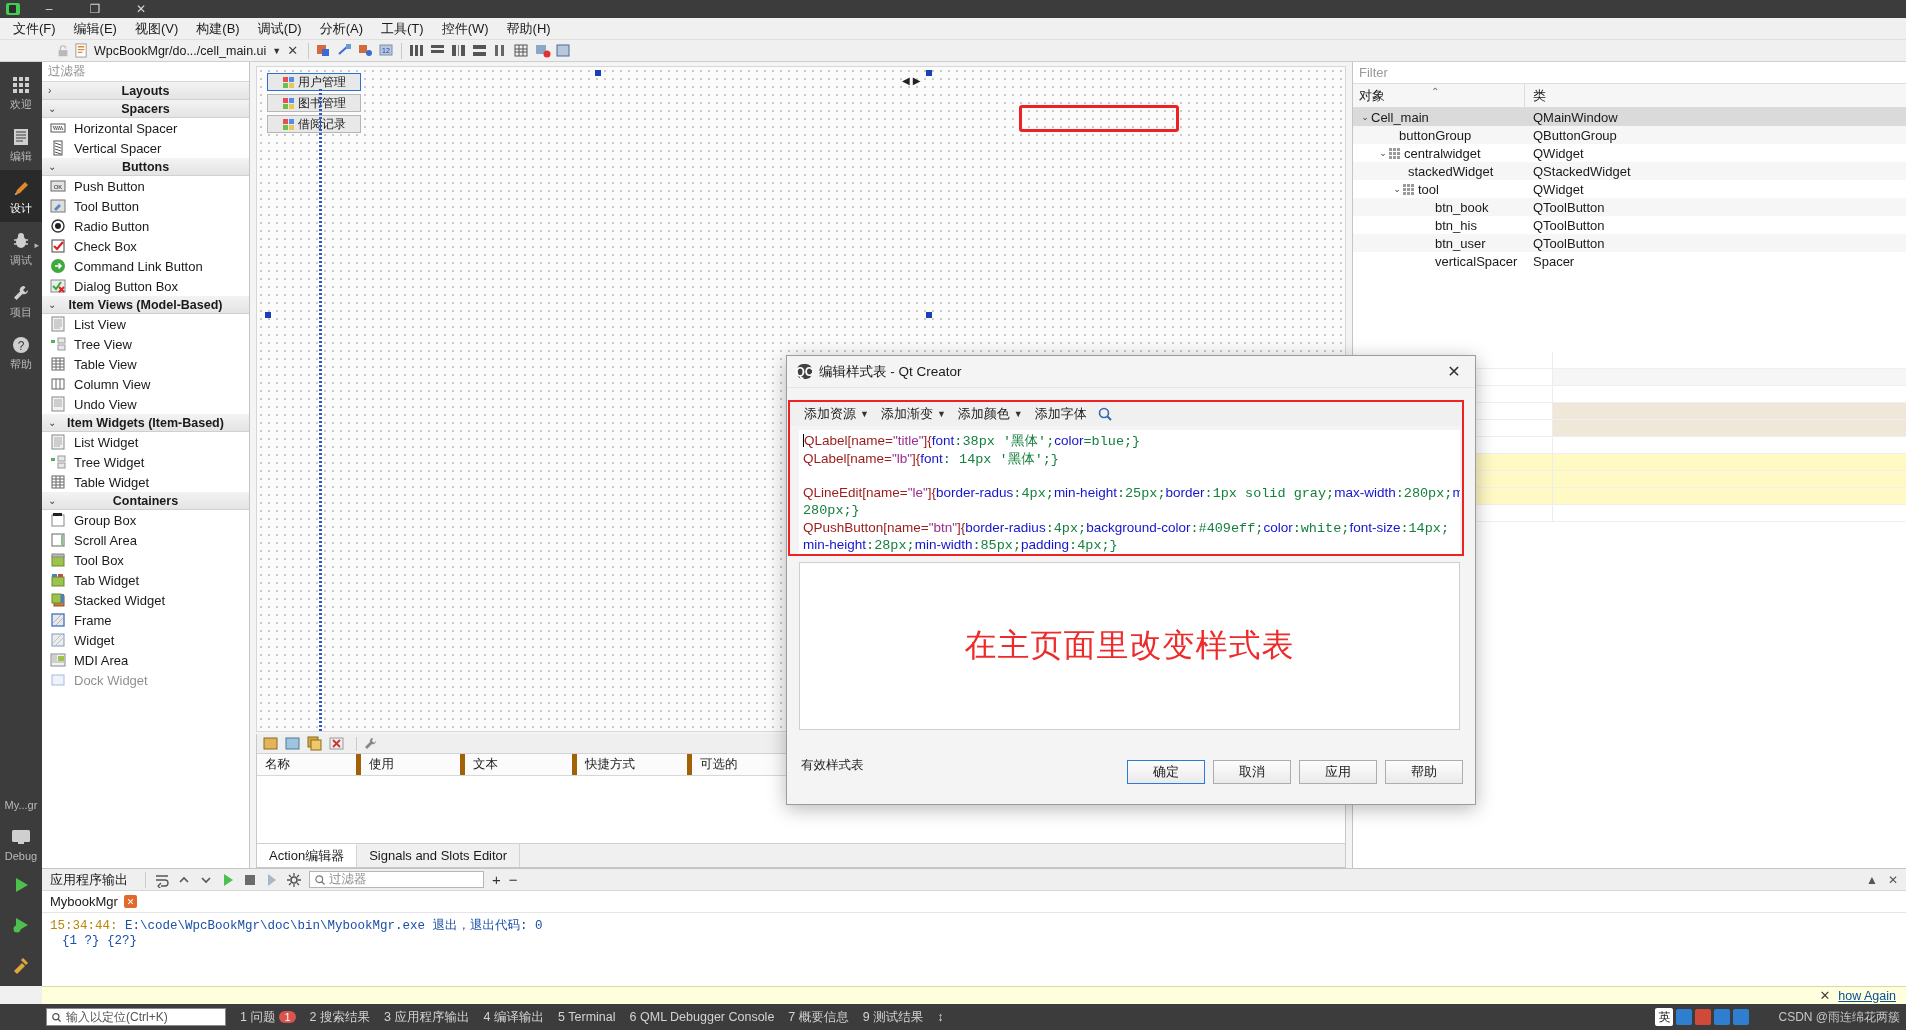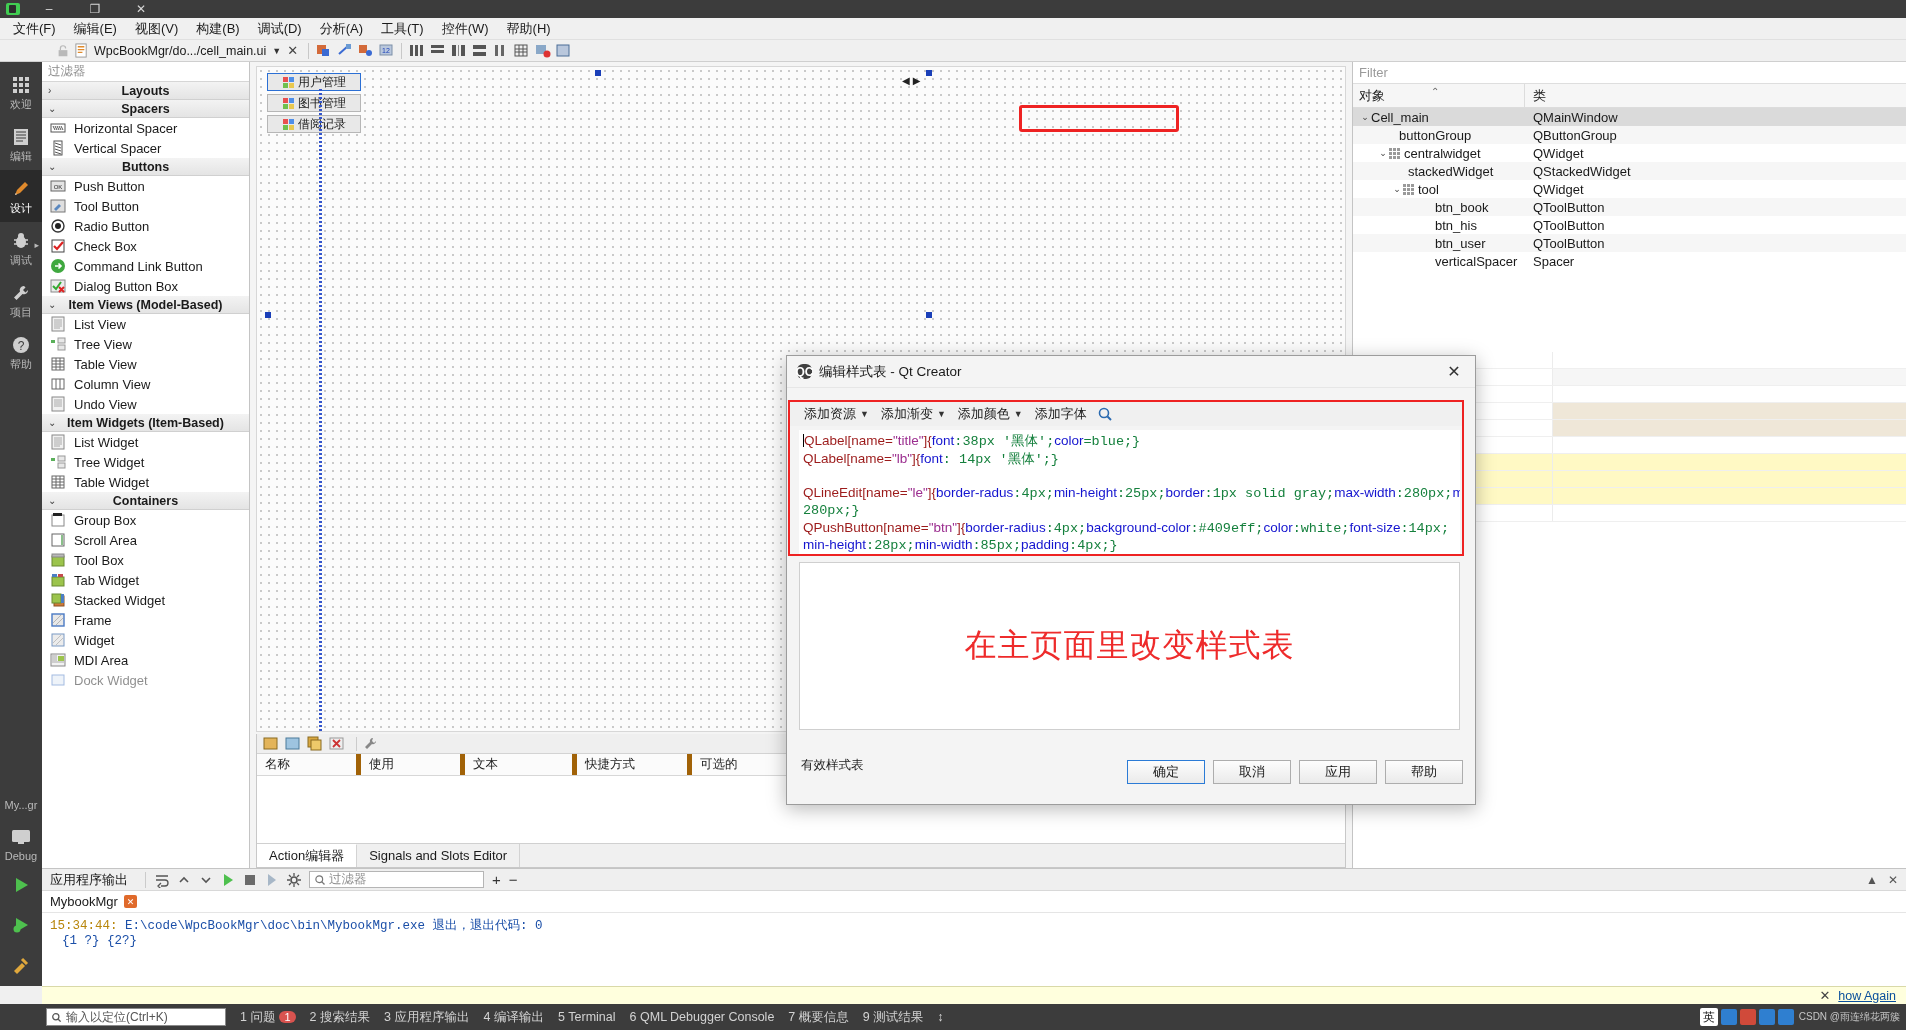--- a/index.html
+++ b/index.html
@@ -1010,15 +1010,15 @@
   <span class="sb-item">↕</span>
 
   <span class="sb-right">
     <span class="ime">
       <span class="ime-box">英</span>
       <span class="ime-blue"></span>
       <span class="ime-red"></span>
       <span class="ime-blue"></span>
       <span class="ime-blue"></span>
     </span>
-    <span style="margin-left:2px;color:#c7c7c7;font-size:10px">CSDN @雨连绵花两簇</span>
+    <span style="margin-left:26px;color:#c7c7c7;font-size:12px">CSDN @雨连绵花两簇</span>
   </span>
 </div>
 
 </body></html>

